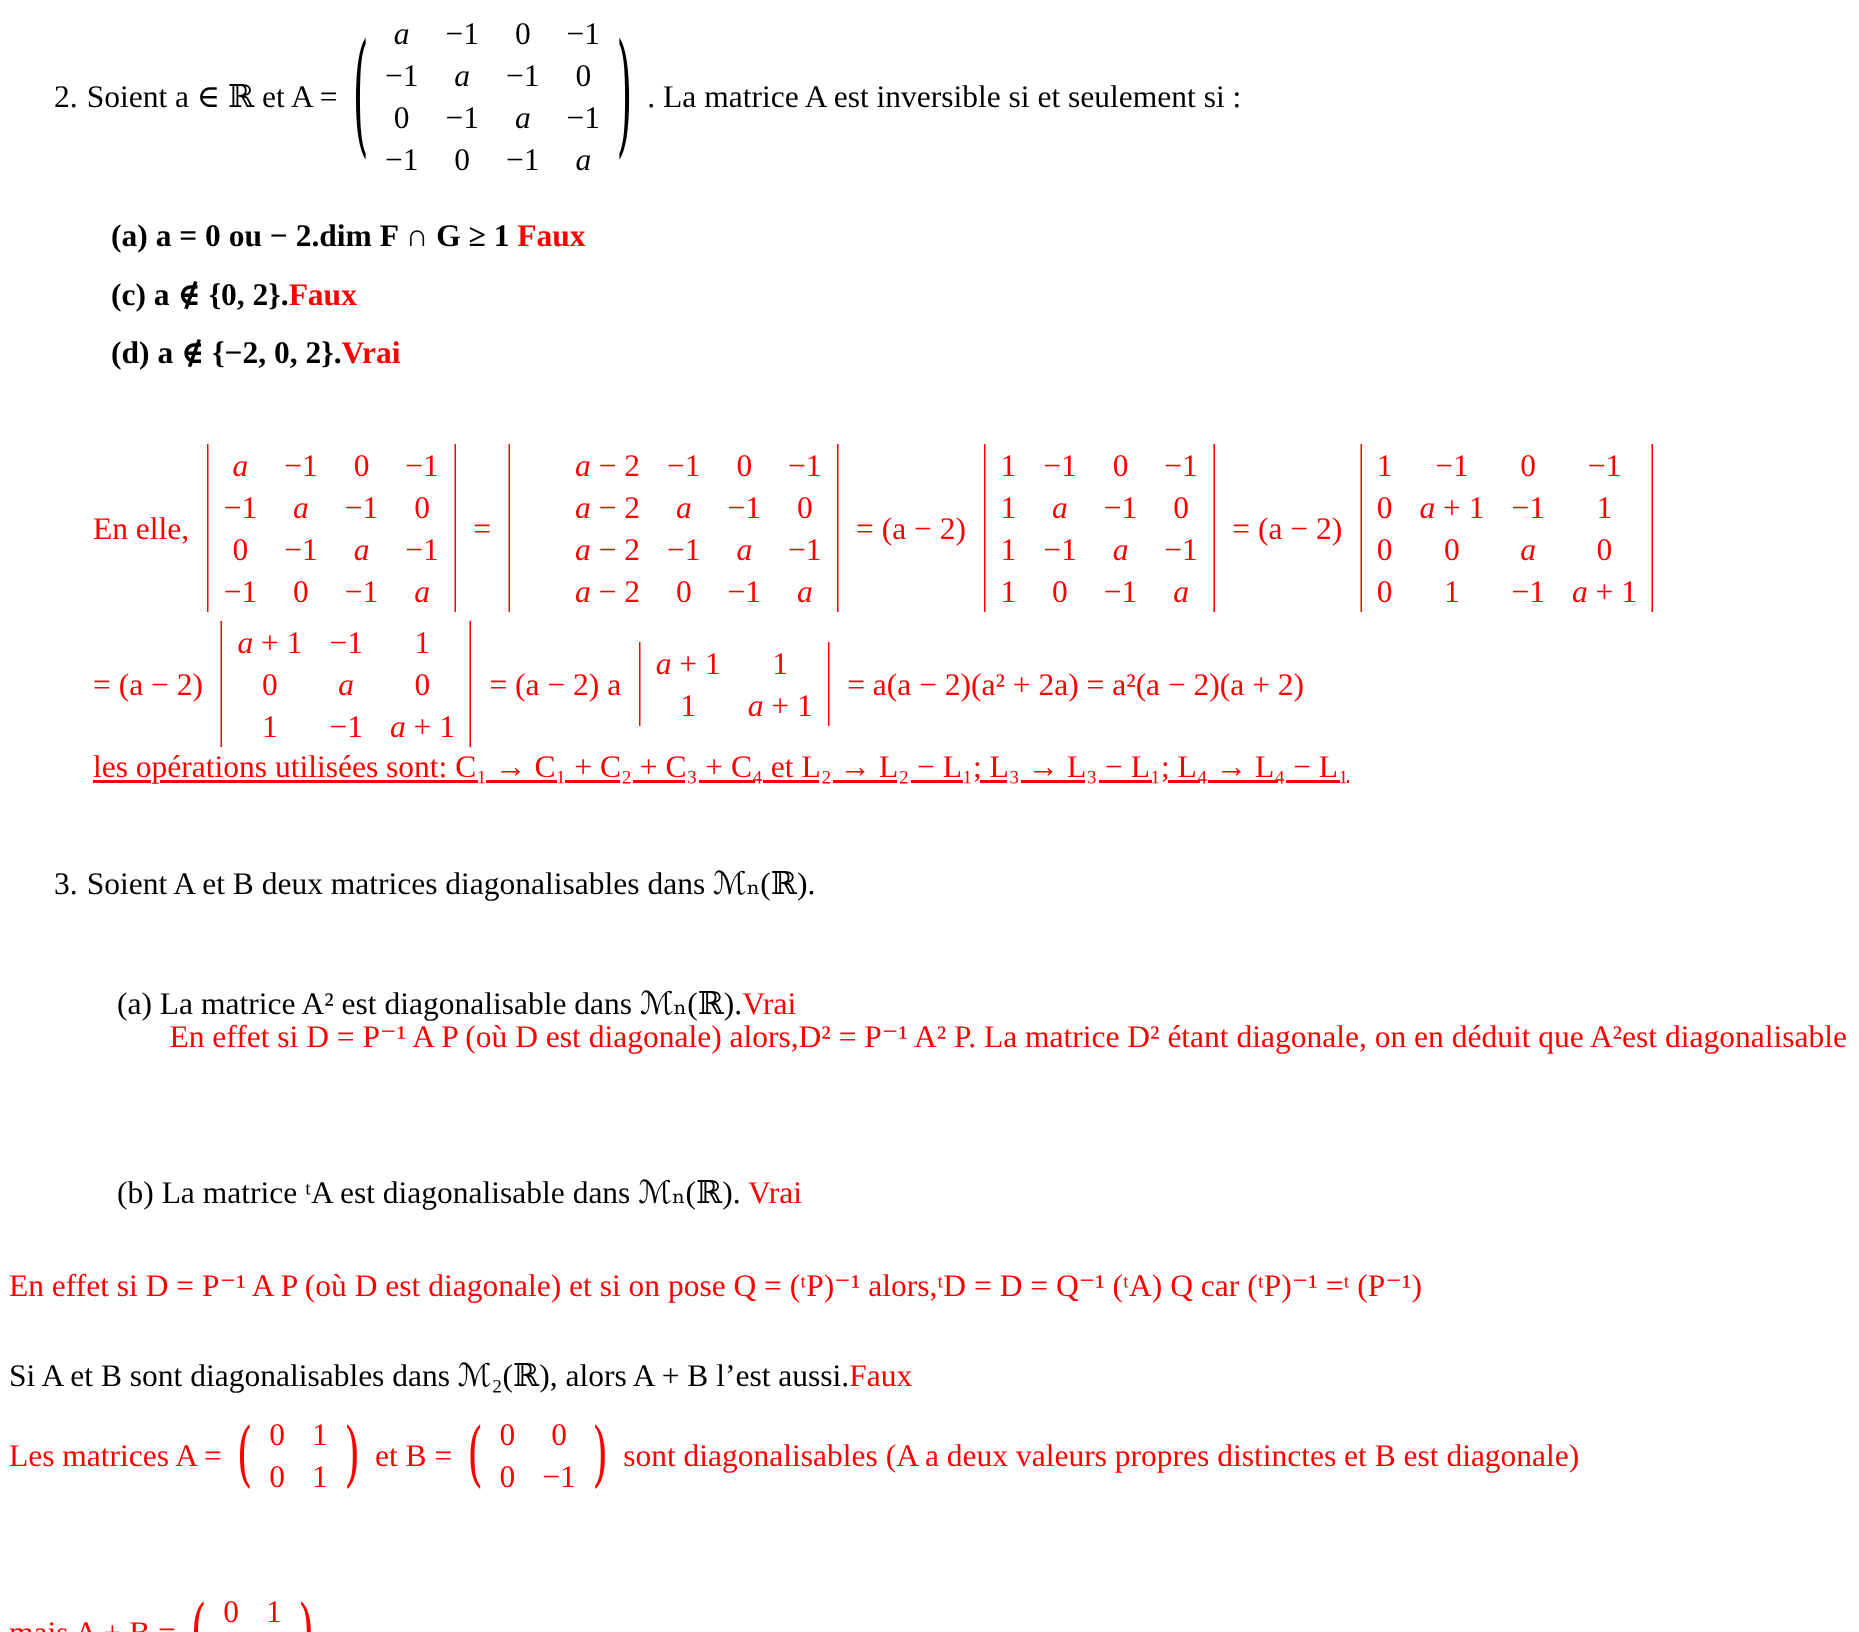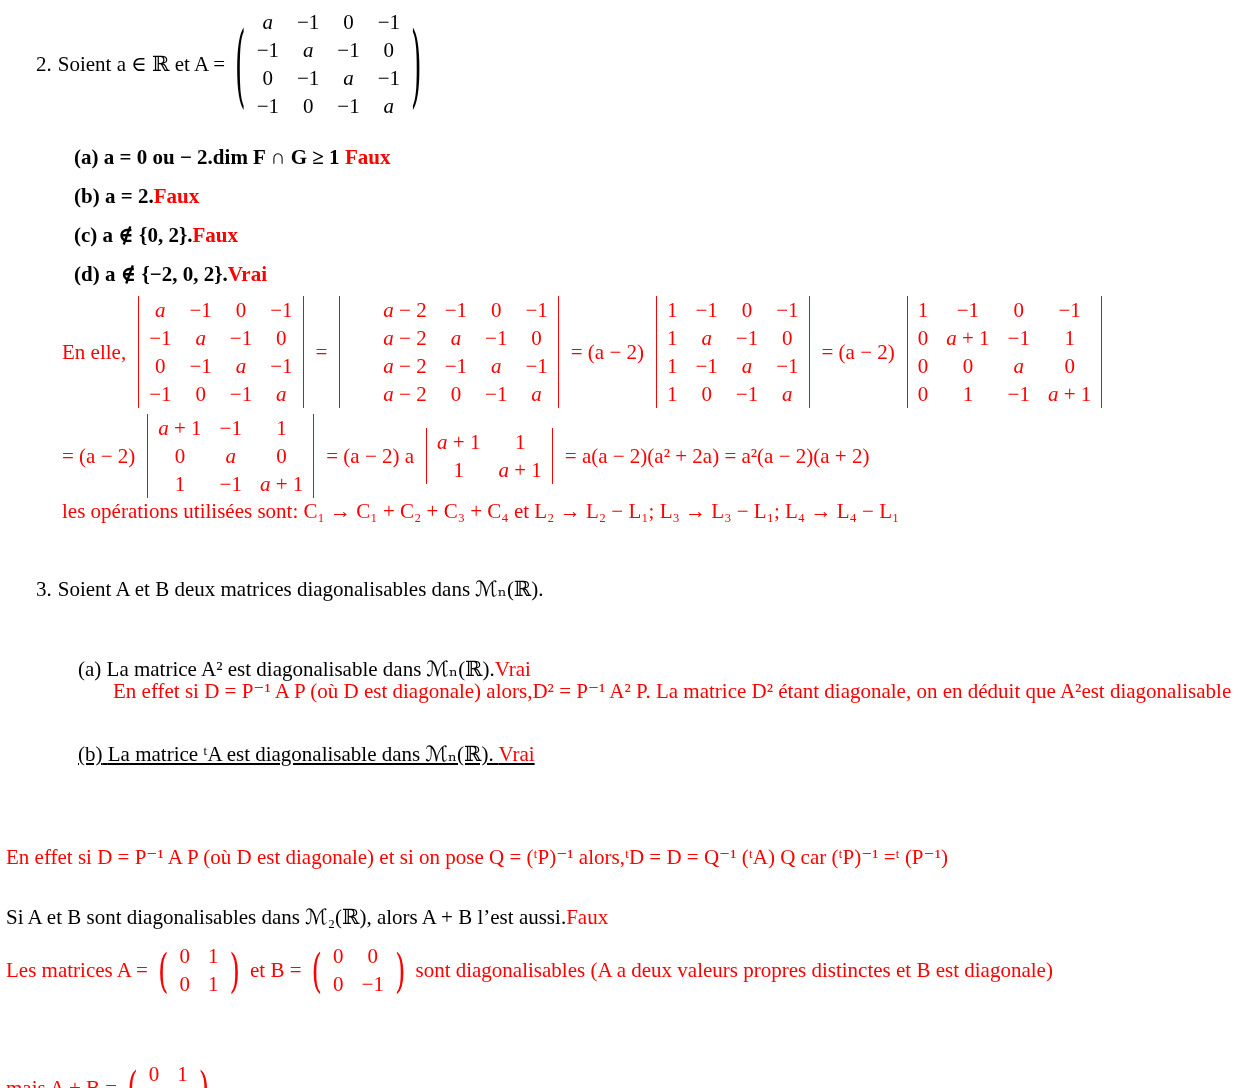--- a/index.html
+++ b/index.html
@@ -55,25 +55,25 @@
           <span class="mat-cell">0</span>
           <span class="mat-cell">−1</span>
           <span class="mat-cell"><i>a</i></span>
           <span class="mat-cell">−1</span>
           <span class="mat-cell">−1</span>
           <span class="mat-cell">0</span>
           <span class="mat-cell">−1</span>
           <span class="mat-cell"><i>a</i></span>
         </span>
       </span>
+    <span>. La matrice A est inversible si et seulement si :</span>
   </div>
 
   <div class="abs" style="top:144px;left:74px;font-weight:bold;">
     <div class="item-line"><span>(a)</span><span> </span><span>a = 0 ou − 2.dim F ∩ G ≥ 1 </span><span class="red">Faux</span></div>
-    <div class="item-line"><span>(b)</span><span> </span><span>a = 2.</span><span class="red">Faux</span></div>
     <div class="item-line"><span>(c)</span><span> </span><span>a ∉ {0, 2}.</span><span class="red">Faux</span></div>
     <div class="item-line"><span>(d)</span><span> </span><span>a ∉ {−2, 0, 2}.</span><span class="red">Vrai</span></div>
   </div>
 
   <div class="abs row red" style="top:296px;left:62px;column-gap:8px;">
     <span>En elle,</span>
     <span class="mat bars">
         <span class="mat-grid" style="grid-template-columns: repeat(4, auto);">
           <span class="mat-cell"><i>a</i></span>
           <span class="mat-cell">−1</span>
@@ -178,32 +178,32 @@
         <span class="mat-grid" style="grid-template-columns: repeat(2, auto);">
           <span class="mat-cell"><i>a</i> + 1</span>
           <span class="mat-cell">1</span>
           <span class="mat-cell">1</span>
           <span class="mat-cell"><i>a</i> + 1</span>
         </span>
       </span>
     <span>= a(a − 2)(a² + 2a) = a²(a − 2)(a + 2)</span>
   </div>
 
-  <div class="abs red" style="top:498px;left:62px;white-space:nowrap;">les opérations utilisées sont: C₁ → C₁ + C₂ + C₃ + C₄ et L₂ → L₂ − L₁; L₃ → L₃ − L₁; L₄ → L₄ − L₁</div>
+  <div class="abs red" style="top:498px;left:62px;white-space:nowrap;text-decoration:underline;">les opérations utilisées sont: C₁ → C₁ + C₂ + C₃ + C₄ et L₂ → L₂ − L₁; L₃ → L₃ − L₁; L₄ → L₄ − L₁</div>
 
   <div class="abs row" style="top:576px;left:36px;">
     <span>3.</span>
     <span>Soient A et B deux matrices diagonalisables dans ℳₙ(ℝ).</span>
   </div>
 
   <div class="abs" style="top:656px;left:78px;white-space:nowrap;"><span>(a)</span><span> </span><span>La matrice A² est diagonalisable dans ℳₙ(ℝ).</span><span class="red">Vrai</span></div>
 
   <div class="abs red wrap" style="top:678px;left:113px;width:1126px;">En effet si D = P⁻¹ A P (où D est diagonale) alors,D² = P⁻¹ A² P. La matrice D² étant diagonale, on en déduit que A²est diagonalisable</div>
 
-  <div class="abs" style="top:741px;left:78px;white-space:nowrap;text-decoration:underline;"><span>(b)</span><span> </span><span>La matrice ᵗA est diagonalisable dans ℳₙ(ℝ). </span><span class="red">Vrai</span></div>
+  <div class="abs" style="top:782px;left:78px;white-space:nowrap;"><span>(b)</span><span> </span><span>La matrice ᵗA est diagonalisable dans ℳₙ(ℝ). </span><span class="red">Vrai</span></div>
 
   <div class="abs red" style="top:844px;left:6px;white-space:nowrap;">En effet si D = P⁻¹ A P (où D est diagonale) et si on pose Q = (ᵗP)⁻¹ alors,ᵗD = D = Q⁻¹ (ᵗA) Q car (ᵗP)⁻¹ =ᵗ (P⁻¹)</div>
 
   <div class="abs" style="top:904px;left:6px;white-space:nowrap;"><span>Si A et B sont diagonalisables dans ℳ₂(ℝ), alors A + B l’est aussi.</span><span class="red">Faux</span></div>
 
   <div class="abs row red" style="top:942px;left:6px;">
     <span>Les matrices A =</span>
     <span class="mat paren p2">
         <span class="mat-grid" style="grid-template-columns: repeat(2, auto);">
           <span class="mat-cell">0</span>

